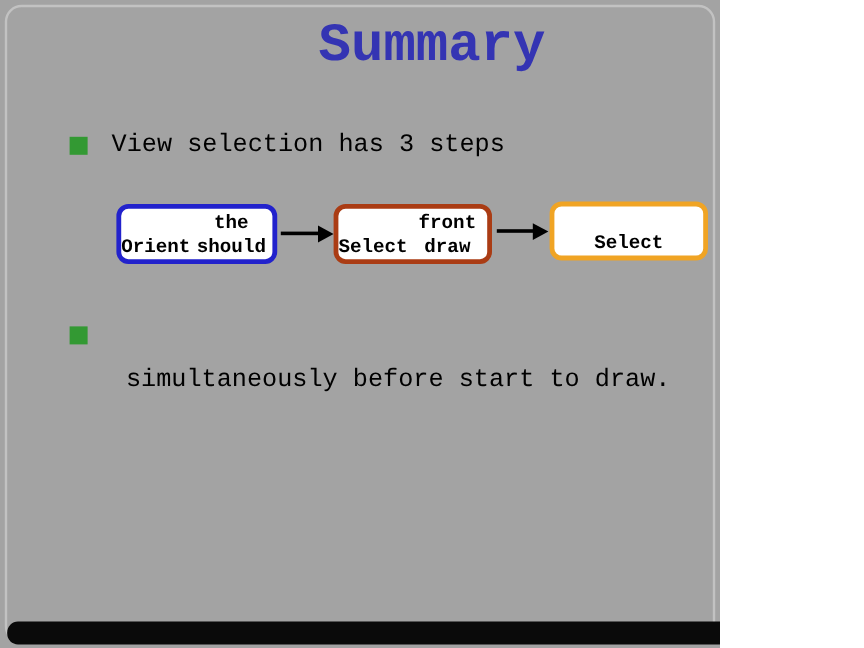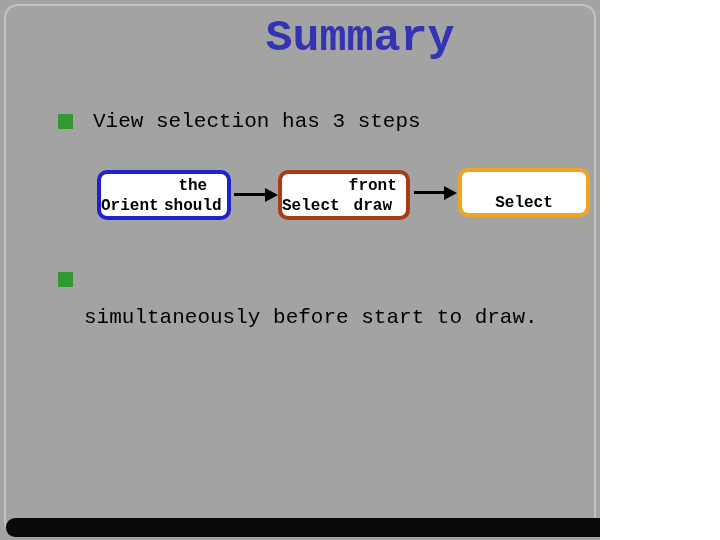--- a/index.html
+++ b/index.html
@@ -102,18 +102,18 @@
     <div class="arrow-line" style="left: 414px; top: 191px; width: 31px; background-color: rgb(0, 0, 0);"></div>
     <div class="arrow-head" style="left: 444px; top: 186px; border-left-color: rgb(0, 0, 0);"></div>
 
     <div class="step-box" style="left: 458px; top: 168px; width: 132px; height: 49px; border-color: rgb(240, 164, 36);">
       <div>Select</div>
     </div>
 
   </div>
 
   <span class="bullet-sq" style="left: 58px; top: 272px; background-color: rgb(51, 153, 51);"></span>
-  <span class="bullet-text" style="left:84px; top:307px;">simultaneously before start to draw.</span>
+  <span class="bullet-text" style="left:105px; top:307px;">simultaneously before start to draw.</span>
 
   <div class="frame" style="border-color: rgb(194, 194, 194);"></div>
   <div class="bottom-bar" style="background-color: rgb(10, 10, 10);"></div>
 
 </div>
 
 </body></html>

